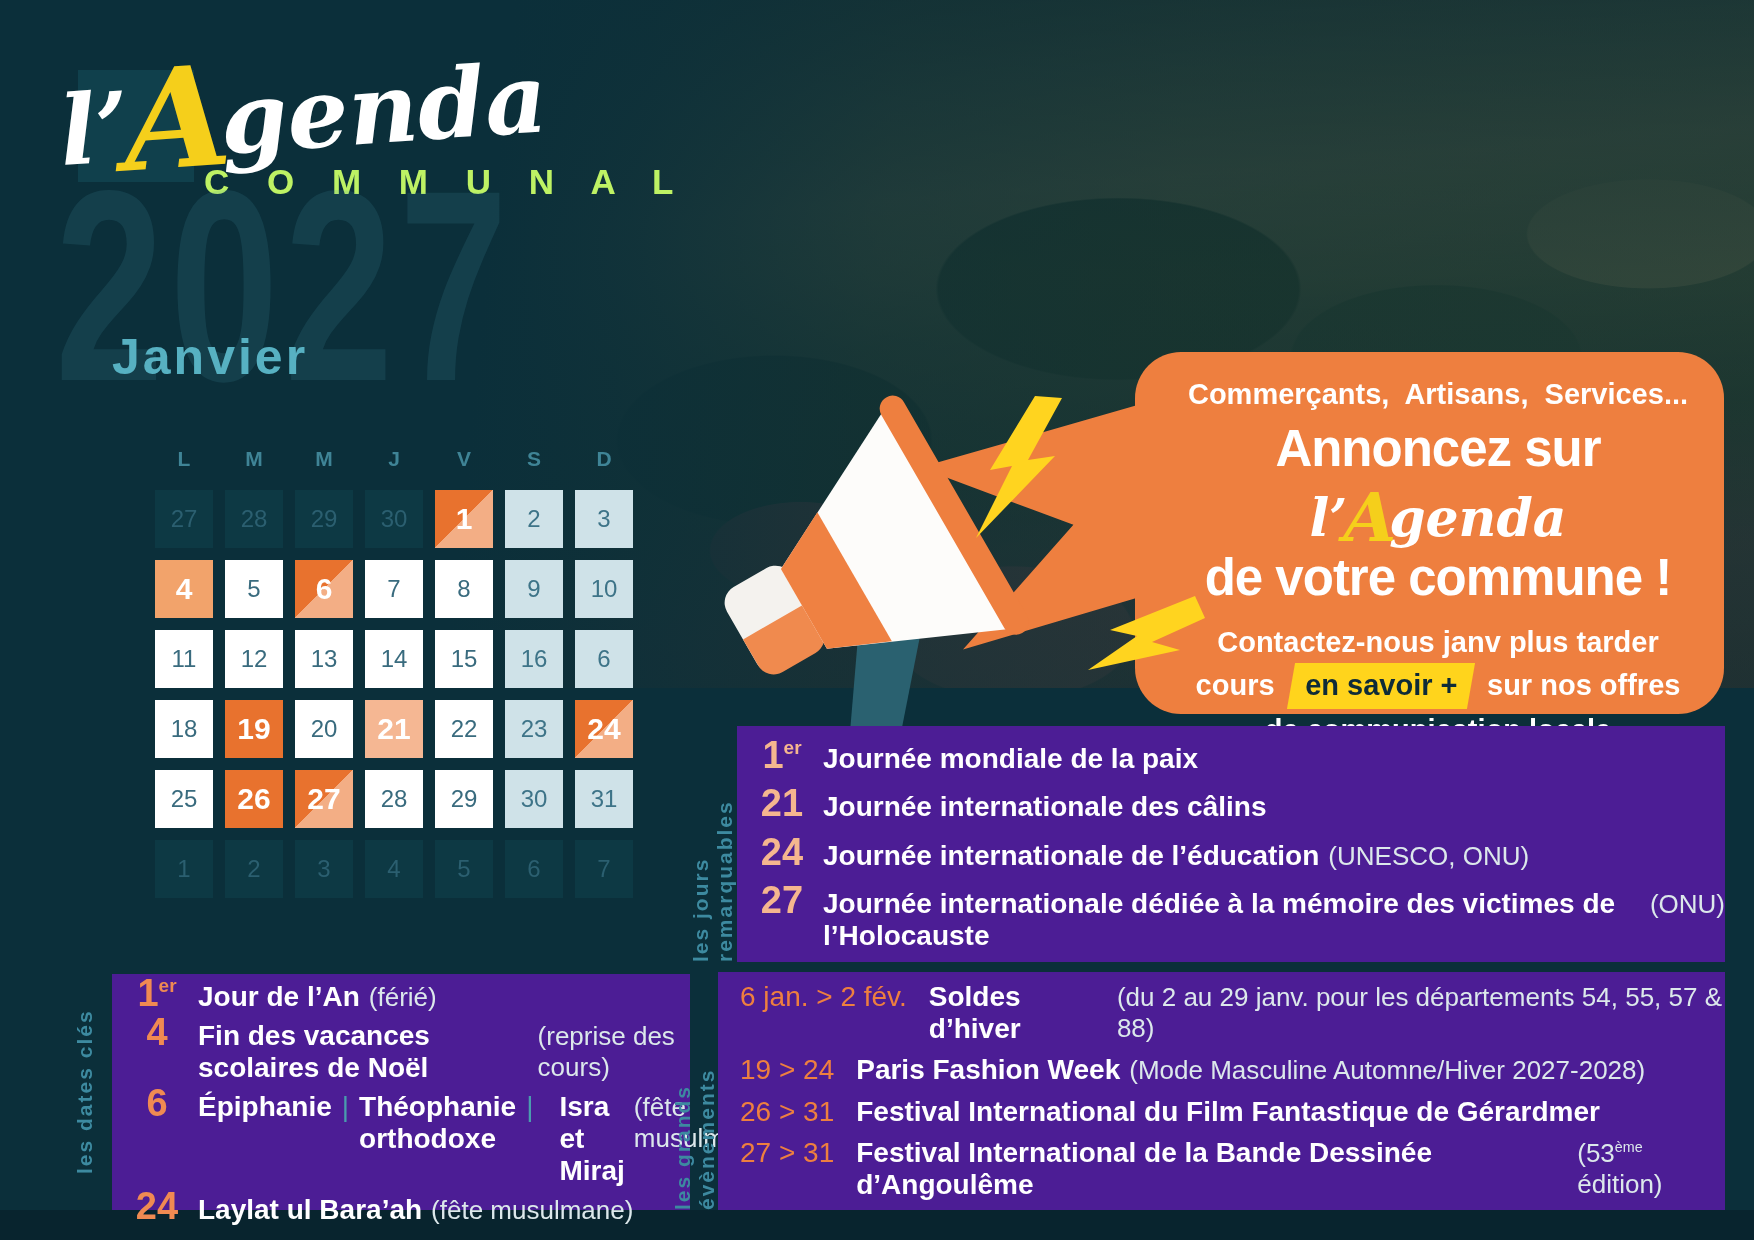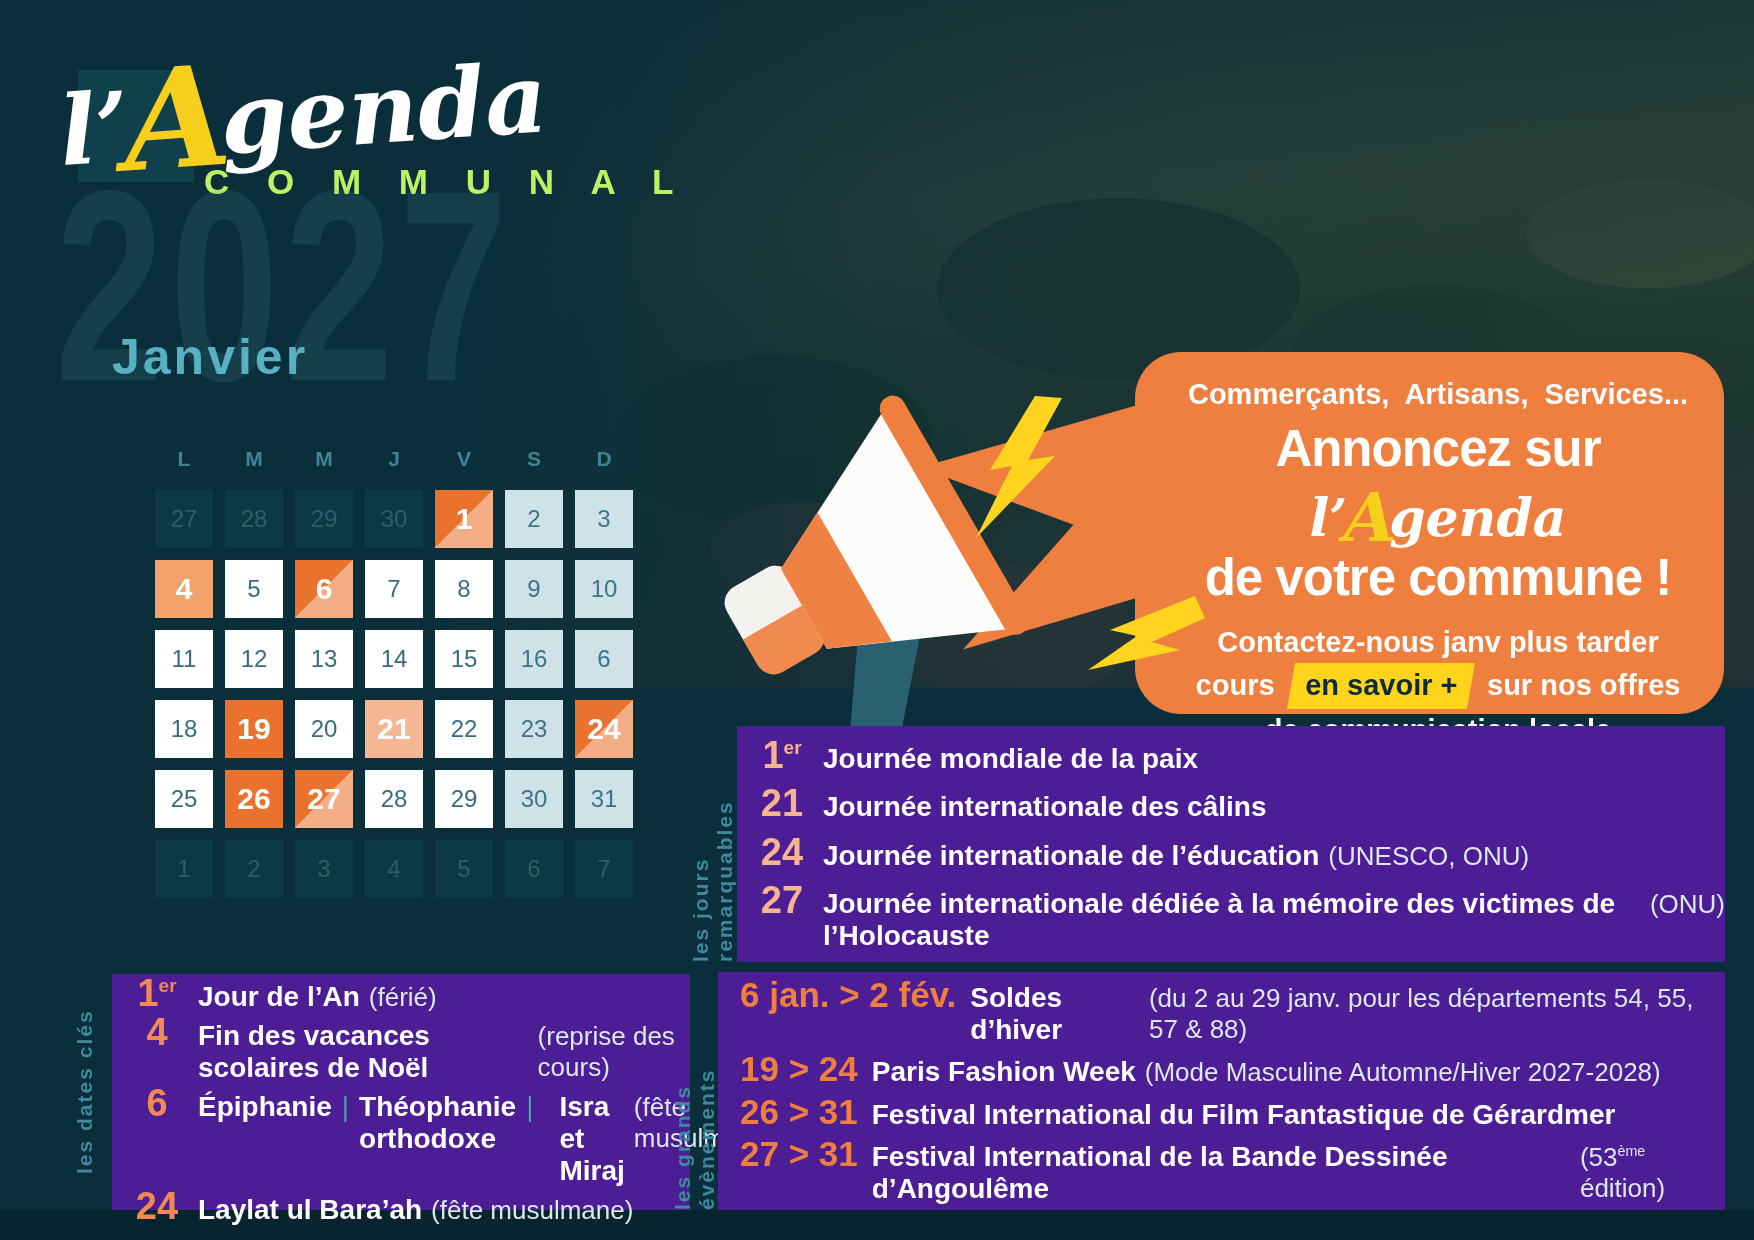--- a/index.html
+++ b/index.html
@@ -97,21 +97,21 @@
           display:flex;align-items:center;justify-content:center;width:34px;}
   .vlabel-remark{left:696px;top:726px;height:236px;}
   .vlabel-keys{left:68px;top:974px;height:236px;}
   .vlabel-major{left:678px;top:972px;height:238px;}
 
   .ev{display:flex;align-items:baseline;color:#fff;}
   .ev .num{min-width:62px;text-align:center;font-size:38px;font-weight:bold;line-height:1;}
   .panel-remark .num{color:#f5b68f;}
   .panel-keys .num{color:#f08a52;}
   .ev .num sup{font-size:.5em;}
-  .ev .range{color:#ee7f3f;font-size:35px;font-weight:bold;margin-right:14px;
+  .ev .range{color:#ee7f3f;font-size:28px;font-weight:normal;margin-right:22px;
              white-space:nowrap;line-height:1;}
   .ev .t{font-size:28px;font-weight:bold;margin-left:10px;}
   .ev .note{font-size:26px;font-weight:normal;color:#dce8eb;margin-left:9px;}
   .ev .note sup{font-size:.55em;}
   .ev .sep{color:#4a9cae;font-weight:normal;margin:0 10px;font-size:28px;}
   .panel-major .ev{padding-left:8px;}
 </style>
 </head>
 <body>
 

